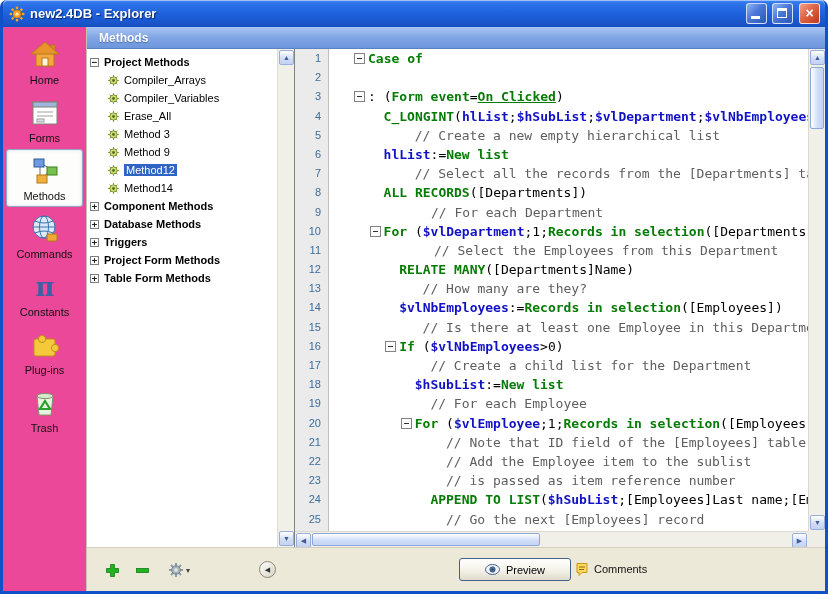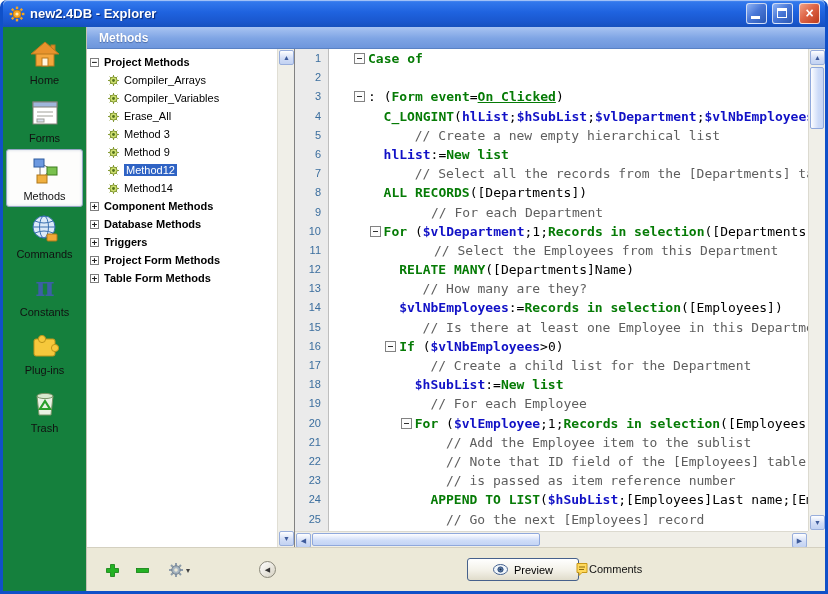--- a/index.html
+++ b/index.html
@@ -33,21 +33,21 @@
   .win-btn.minb,.win-btn.maxb { background:linear-gradient(135deg,#8FB3F5 0%,#4A78D8 45%,#2B58B4 100%); }
   .win-btn.closeb { background:linear-gradient(135deg,#F2A186 0%,#DE6547 45%,#BC3A1A 100%); margin-left:1px;
     color:#fff; font-size:14px; font-weight:bold; text-align:center; line-height:18px; }
   .glyph-min { position:absolute; left:4px; bottom:4px; width:9px; height:3px; background:#fff; }
   .glyph-max { position:absolute; left:4px; top:4px; width:10px; height:10px; border:1px solid #fff; border-top-width:3px; }
 
   
   .frame-body { flex:1; min-height:0; display:flex; background:#ECE9D8; }
 
   
-  .sidebar { width:84px; flex:none; background:#15803d; border-right:1px solid #C6C2B4; padding-top:6px; }
+  .sidebar { width:84px; flex:none; background:#ec4899; border-right:1px solid #C6C2B4; padding-top:6px; }
   .sb-item {
     height:58px; margin:0 3px; display:flex; flex-direction:column; align-items:center;
     justify-content:center; gap:2px; border:1px solid transparent; border-radius:3px; cursor:pointer;
   }
   .sb-item.selected { border-color:#93A5C2; background:#FDFDFC; box-shadow:inset 0 0 3px rgba(120,140,180,.35); }
   .sb-icon { width:34px; height:34px; display:flex; align-items:center; justify-content:center; }
   .sb-label { font-size:11px; color:#111; }
 
   
   .main { flex:1; min-width:0; display:flex; flex-direction:column; }
@@ -115,26 +115,26 @@
   .bottom-bar { height:44px; flex:none; position:relative; background:#ECE9D8; border-top:1px solid #D4D0C0; }
   .icon-btn { position:absolute; top:11px; width:22px; height:22px; border:none; background:transparent;
     display:flex; align-items:center; justify-content:center; gap:2px; cursor:pointer; }
   .icon-btn.add { left:14px; }
   .icon-btn.remove { left:44px; }
   .icon-btn.gearb { left:76px; width:32px; }
   .drop { font-size:8px; color:#404040; }
   .round-btn { position:absolute; left:172px; top:13px; width:17px; height:17px; border-radius:50%;
     border:1px solid #8A887A; background:linear-gradient(135deg,#FFFFFF,#D6D2C2);
     font-size:7px; color:#333; line-height:14px; text-align:center; padding:0; cursor:pointer; }
-  .preview-btn { position:absolute; left:380px; top:10px; height:23px; width:112px;
+  .preview-btn { position:absolute; left:372px; top:10px; height:23px; width:112px;
     display:flex; align-items:center; justify-content:center; gap:6px;
     border:1px solid #46618C; border-radius:3px;
     background:linear-gradient(180deg,#FFFFFF,#F3F1E8 55%,#E0DCCB);
     font-size:11px; font-family:"Liberation Sans", sans-serif; cursor:pointer; }
-  .comments-btn { position:absolute; left:488px; top:14px; display:flex; align-items:center; 
+  .comments-btn { position:absolute; left:488px; top:14px; display:flex; align-items:center; gap:5px;
     font-size:11px; color:#111; cursor:pointer; }
 </style>
 </head>
 <body>
 
 <div class="window">
 
   <div class="titlebar">
     <span class="app-icon">
       <svg width="16" height="16" viewBox="0 0 16 16">
@@ -391,22 +391,22 @@
               <div class="code-line" style="padding-left: 90px;"><span class="foldslot"></span><span class="tok-c">// Select the Employees from this Department</span></div>
               <div class="code-line" style="padding-left: 55.2px;"><span class="foldslot"></span><span class="tok-k">RELATE MANY</span><span class="tok-p">([Departments]Name)</span></div>
               <div class="code-line" style="padding-left: 78.6px;"><span class="foldslot"></span><span class="tok-c">// How many are they?</span></div>
               <div class="code-line" style="padding-left: 55.2px;"><span class="foldslot"></span><span class="tok-v">$vlNbEmployees</span><span class="tok-p">:=</span><span class="tok-k">Records in selection</span><span class="tok-p">([Employees])</span></div>
               <div class="code-line" style="padding-left: 78.6px;"><span class="foldslot"></span><span class="tok-c">// Is there at least one Employee in this Department?</span></div>
               <div class="code-line" style="padding-left: 55.2px;"><span class="foldslot"><span class="foldbox"></span></span><span class="tok-k">If</span><span class="tok-p"> (</span><span class="tok-v">$vlNbEmployees</span><span class="tok-p">&gt;0)</span></div>
               <div class="code-line" style="padding-left: 86.4px;"><span class="foldslot"></span><span class="tok-c">// Create a child list for the Department</span></div>
               <div class="code-line" style="padding-left: 70.8px;"><span class="foldslot"></span><span class="tok-v">$hSubList</span><span class="tok-p">:=</span><span class="tok-k">New list</span></div>
               <div class="code-line" style="padding-left: 86.4px;"><span class="foldslot"></span><span class="tok-c">// For each Employee</span></div>
               <div class="code-line" style="padding-left: 70.8px;"><span class="foldslot"><span class="foldbox"></span></span><span class="tok-k">For</span><span class="tok-p"> (</span><span class="tok-v">$vlEmployee</span><span class="tok-p">;1;</span><span class="tok-k">Records in selection</span><span class="tok-p">([Employees]))</span></div>
+              <div class="code-line" style="padding-left: 102px;"><span class="foldslot"></span><span class="tok-c">// Note that ID field of the [Employees] table</span></div>
               <div class="code-line" style="padding-left: 102px;"><span class="foldslot"></span><span class="tok-c">// Add the Employee item to the sublist</span></div>
-              <div class="code-line" style="padding-left: 102px;"><span class="foldslot"></span><span class="tok-c">// Note that ID field of the [Employees] table</span></div>
               <div class="code-line" style="padding-left: 102px;"><span class="foldslot"></span><span class="tok-c">// is passed as item reference number</span></div>
               <div class="code-line" style="padding-left: 86.4px;"><span class="foldslot"></span><span class="tok-k">APPEND TO LIST</span><span class="tok-p">(</span><span class="tok-v">$hSubList</span><span class="tok-p">;[Employees]Last name;[Employees]ID)</span></div>
               <div class="code-line" style="padding-left: 102px;"><span class="foldslot"></span><span class="tok-c">// Go the next [Employees] record</span></div>
             </div>
 
           <div class="v-scrollbar">
             <div class="sb-btn up">▲</div>
             <div class="v-thumb"></div>
             <div class="sb-btn down">▼</div>
           </div>

